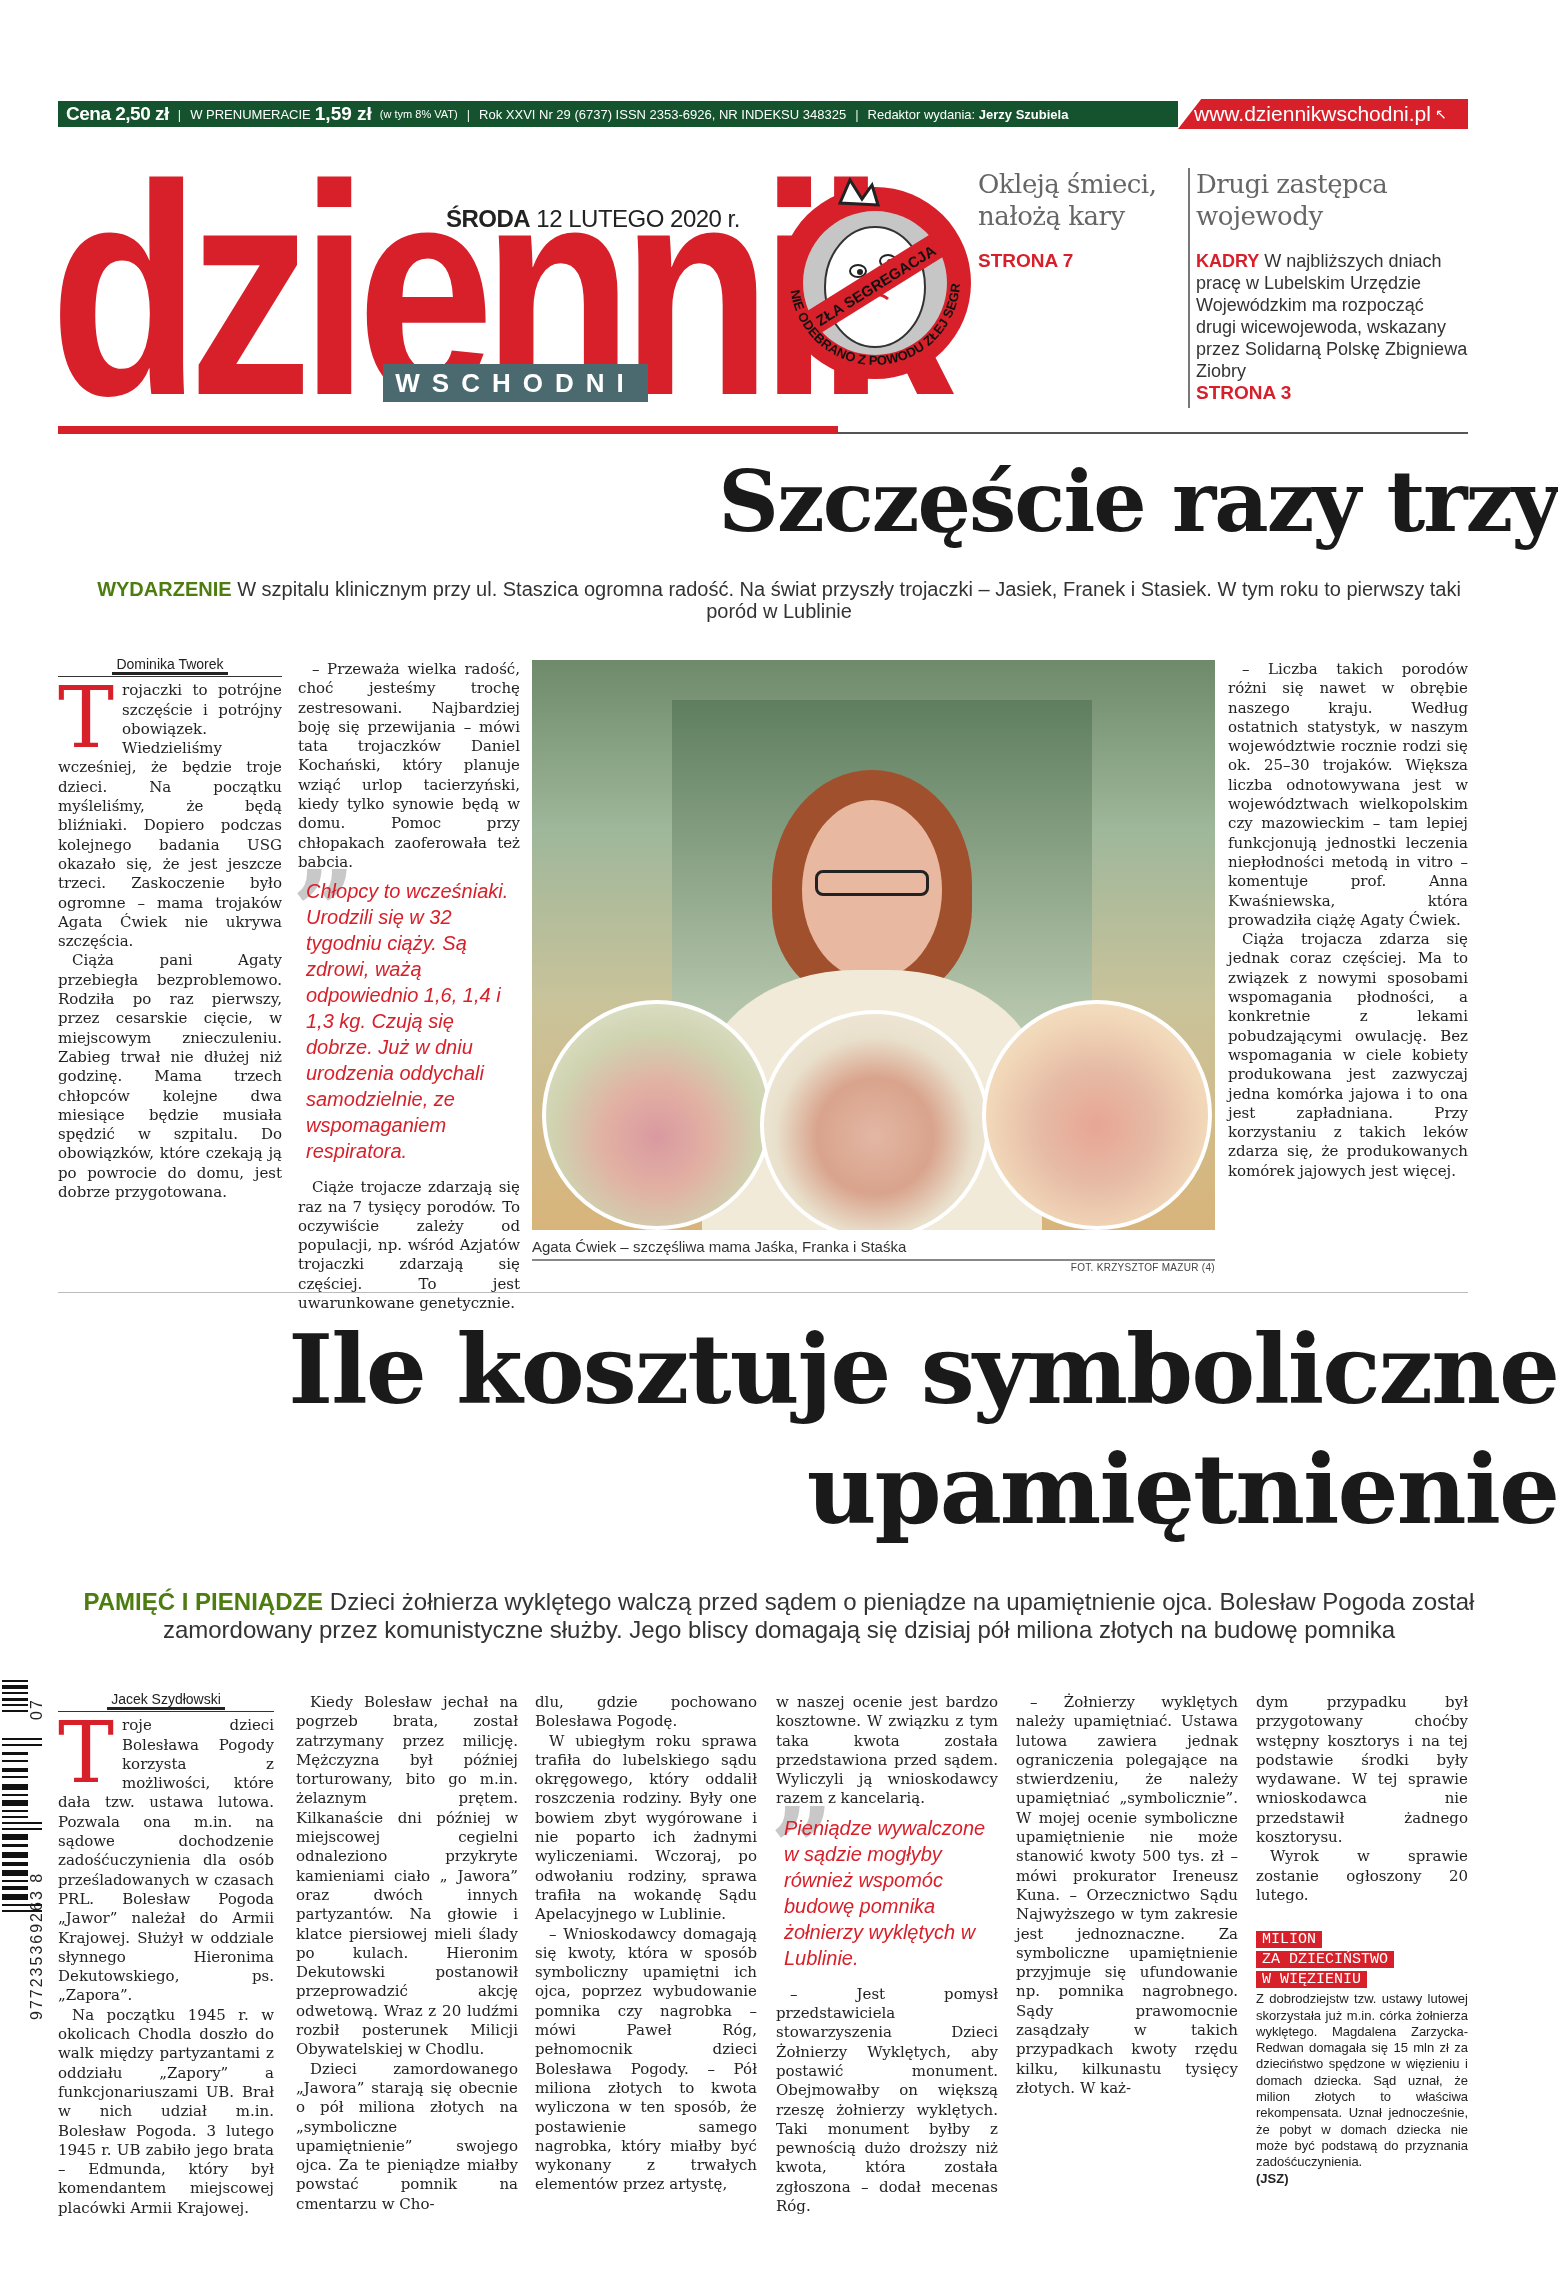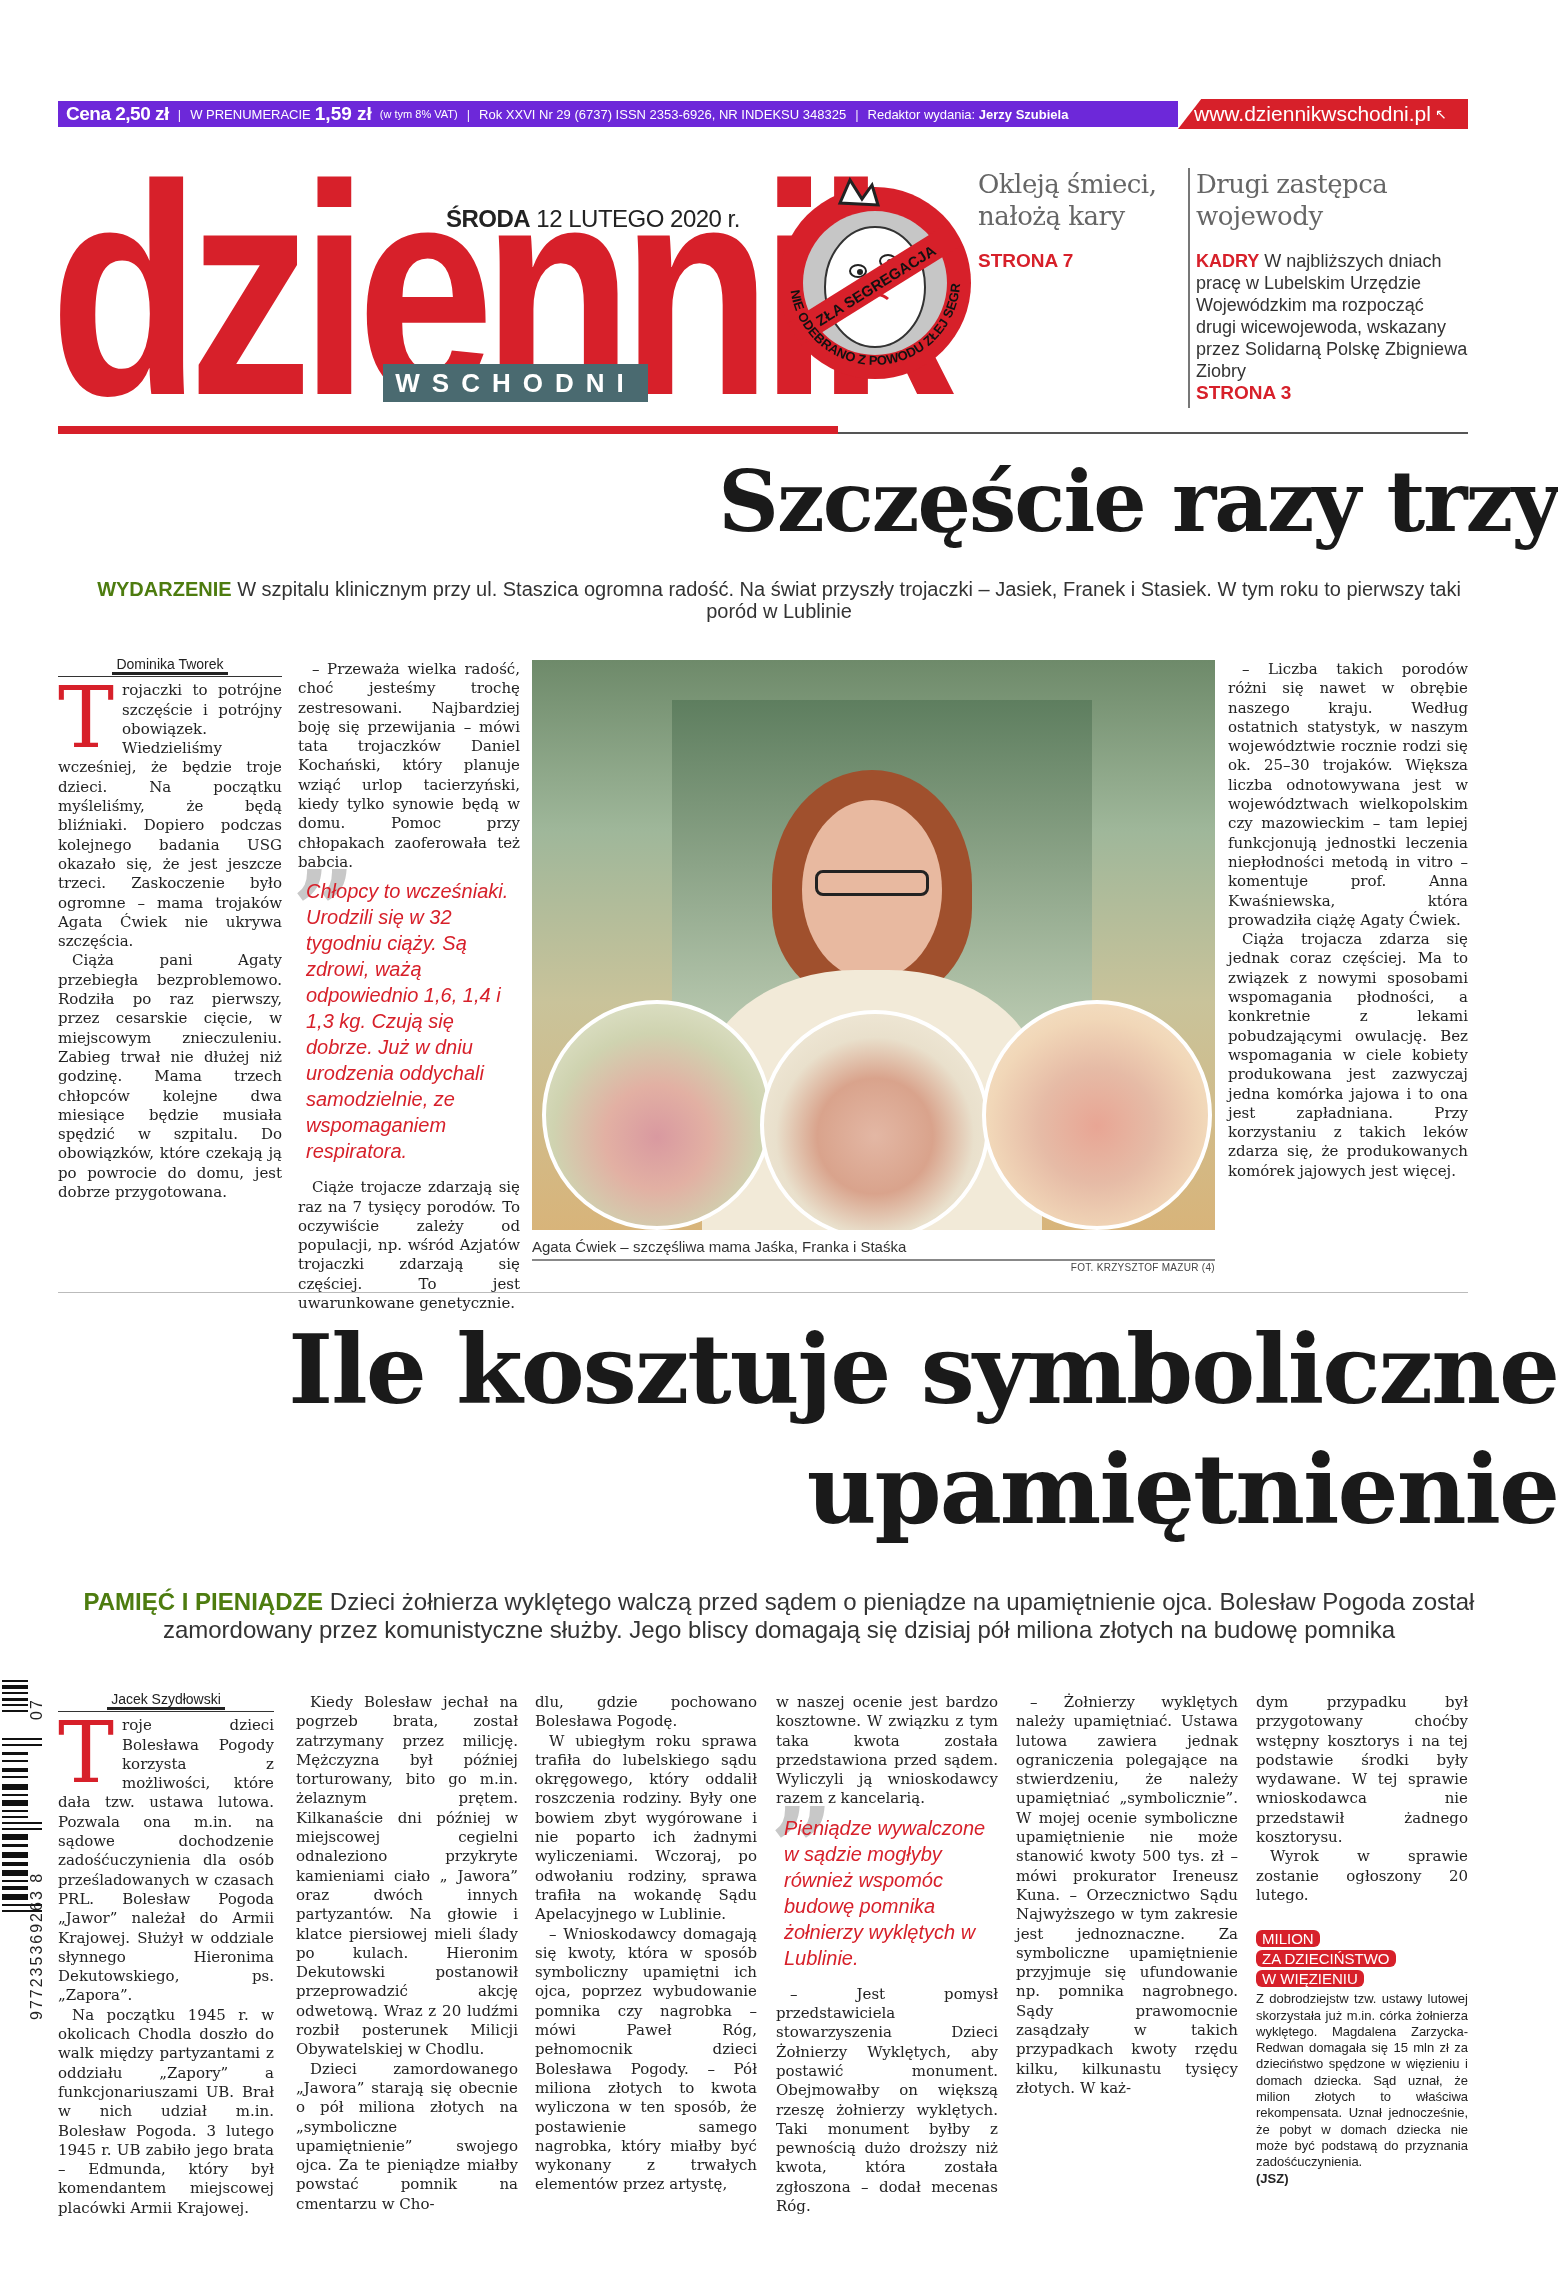--- a/index.html
+++ b/index.html
@@ -1,20 +1,20 @@
 <!DOCTYPE html>
 <html><head>
 <meta charset="utf-8">
 <style>
   * { box-sizing: border-box; margin: 0; padding: 0; }
   body { width: 1558px; height: 2281px; background: #ffffff; position: relative; overflow: hidden; font-family: "DejaVu Serif", serif; color: #1a1a1a; }
   .abs { position: absolute; }
 
   
-  .topbar { left: 58px; top: 101px; width: 1120px; height: 26px; background: #6d28d9; color: #fff; font-family: "Liberation Sans", sans-serif; font-size: 13px; display: flex; align-items: center; padding-left: 8px; white-space: nowrap; }
+  .topbar { left: 58px; top: 101px; width: 1120px; height: 26px; background: #14532d; color: #fff; font-family: "Liberation Sans", sans-serif; font-size: 13px; display: flex; align-items: center; padding-left: 8px; white-space: nowrap; }
   .topbar .price { font-weight: bold; font-size: 19px; letter-spacing: -0.5px; }
   .topbar .sep { margin: 0 9px; opacity: .9; }
   .topbar .big { font-weight: bold; font-size: 19px; margin-left: 4px; }
   .topbar .small { font-size: 11px; margin-left: 8px; }
   .topbar b { font-weight: bold; }
   .urlbox { left: 1178px; top: 99px; width: 290px; height: 30px; background: #d7202a; color: #fff; font-family: "Liberation Sans", sans-serif; font-size: 21px; display: flex; align-items: center; padding-left: 16px; clip-path: polygon(8% 0, 100% 0, 100% 100%, 0 100%); }
   .urlbox .cursor { margin-left: 4px; font-size: 14px; }
 
   
   .logo { left: 50px; top: 150px; width: 740px; height: 280px; font-family: "Liberation Sans", sans-serif; font-weight: bold; color: #d7202a; font-size: 300px; line-height: 280px; letter-spacing: -14px; transform: scaleX(0.82); transform-origin: left top; }
@@ -64,21 +64,21 @@
   .photo .c2 { left: 228px; top: 350px; width: 230px; height: 230px; }
   .photo .c3 { left: 450px; top: 340px; width: 230px; height: 230px; background: radial-gradient(circle at 50% 55%, #e8a594 0%, #e6bba6 35%, #f1d7b8 65%, #f6e7cf 100%); }
   .caption { left: 532px; top: 1238px; width: 683px; font-family: "Liberation Sans", sans-serif; font-size: 15px; color: #333; border-bottom: 2px solid #888; padding-bottom: 4px; }
   .credit { left: 1050px; top: 1262px; width: 165px; text-align: right; font-family: "Liberation Sans", sans-serif; font-size: 10px; color: #444; letter-spacing: .3px; }
   .hr-thin { left: 58px; top: 1292px; width: 1410px; height: 1px; background: #bbb; }
 
   
   .barcode { left: 2px; top: 1680px; width: 40px; height: 300px; }
   .bc-digits { left: 28px; top: 1680px; width: 16px; font-family: "Liberation Sans", sans-serif; font-size: 16px; writing-mode: vertical-rl; transform: rotate(180deg); letter-spacing: 2px; color: #222; }
 
-  .box-head { display: inline; background: #d7202a; color: #fff; font-family: Liberation Sans, sans-serif; font-size: 15px; line-height: 19px; padding: 0 6px; box-decoration-break: clone; -webkit-box-decoration-break: clone; text-transform: uppercase; border-radius: 6px; }
+  .box-head { display: inline; background: #d7202a; color: #fff; font-family: Liberation Mono, monospace; font-size: 15px; line-height: 19px; padding: 0 6px; box-decoration-break: clone; -webkit-box-decoration-break: clone; text-transform: uppercase; }
   .box-text { font-family: "Liberation Sans", sans-serif; font-size: 13px; line-height: 16.3px; color: #222; margin-top: 2px; }
 </style>
 </head>
 <body>
 
 <div class="abs topbar">
   <span class="price">Cena 2,50 zł</span>
   <span class="sep">|</span>
   <span>W PRENUMERACIE</span>
   <span class="big">1,59 zł</span>

